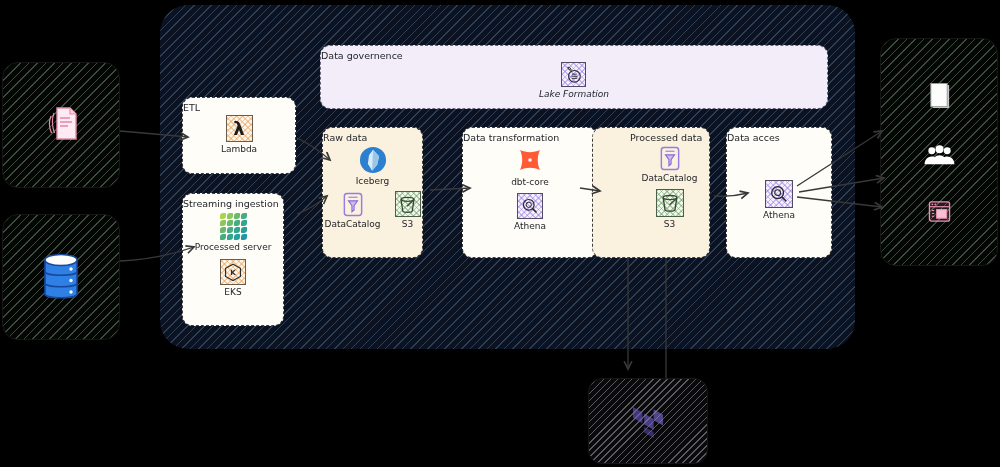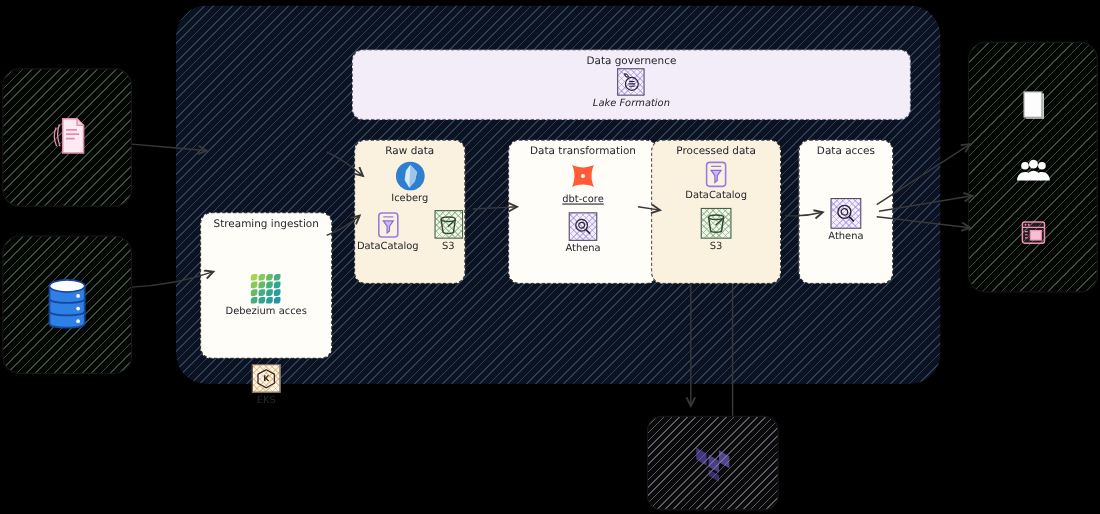--- a/index.html
+++ b/index.html
@@ -13,21 +13,21 @@
     background-color:#0b1322;box-sizing:border-box;
     background-image:repeating-linear-gradient(135deg,rgba(125,165,205,.30) 0 1px,transparent 1px 6px);}
   .hatch-gray-dark{background-color:#0a0a0c;
     background-image:repeating-linear-gradient(135deg,rgba(205,205,212,.42) 0 1px,transparent 1px 5px);}
   
   .box{position:absolute;border-radius:10px;border:1.5px dashed #3c3c3c;box-sizing:border-box;
        display:flex;flex-direction:column;align-items:center;}
   .white{background:#fffdf8;}
   .cream{background:#fbf1df;}
   .lav{background:#f2edf9;border-color:#6a6478;}
-  .title{font-size:9.5px;line-height:11px;padding-top:4px;color:#23262b;text-align:center;width:100%;}
+  .title{font-size:9.5px;line-height:11px;padding-top:4px;color:#23262b;width:100%;}
   .svc{display:flex;flex-direction:column;align-items:center;gap:2px;}
   .lbl{font-size:9px;color:#23262b;white-space:nowrap;}
   .row{display:flex;gap:14px;align-items:flex-end;}
   
   .icon-sq{display:flex;align-items:center;justify-content:center;box-sizing:border-box;}
   .hatch-orange{border:1.4px solid #6b5d4a;background-color:#fdf4e8;
     background-image:repeating-linear-gradient(45deg,rgba(235,150,70,.45) 0 1px,transparent 1px 4px),
                      repeating-linear-gradient(-45deg,rgba(235,150,70,.45) 0 1px,transparent 1px 4px);}
   .hatch-purple{border:1.4px solid #514b66;background-color:#f4effd;
     background-image:repeating-linear-gradient(45deg,rgba(150,120,225,.48) 0 1px,transparent 1px 4px),
@@ -81,43 +81,52 @@
             <line x1="9.5" y1="11" x2="15.5" y2="11" stroke="#26262e" stroke-width="1.1"></line>
             <line x1="9" y1="13.5" x2="16" y2="13.5" stroke="#26262e" stroke-width="1.1"></line>
             <line x1="9.5" y1="16" x2="15.5" y2="16" stroke="#26262e" stroke-width="1.1"></line>
             <path d="M9 6.5 Q8 2.5 4.5 2.5 Q4.8 5.8 8.2 6.3" fill="none" stroke="#26262e" stroke-width="1.1"></path>
           </svg>
         </span>
         <span class="lbl">Lake Formation</span>
       </div>
     </div>
 
-
-    <div class="box white" style="left:22px;top:188px;width:120px;height:133px;gap:36px;">
+    <div class="box white" style="left:22px;top:92px;width:114px;height:77px;">
+      <div class="title">ETL</div>
+      <div class="svc" style="margin-top:2px;">
+        <span class="icon-sq hatch-orange" style="width:27px;height:27px;">
+          <span class="lambda-glyph">λ</span>
+        </span>
+        <span class="lbl">Lambda</span>
+      </div>
+    </div>
+
+    <div class="box white" style="left:22px;top:188px;width:102px;height:133px;">
       <div class="title">Streaming ingestion</div>
       <div class="svc" style="margin-top:4px;">
         <span class="dbz-grid">
           <span style="background:#a8d44e"></span>
             <span style="background:#8cc75a"></span>
             <span style="background:#68ba6b"></span>
             <span style="background:#45ad7f"></span>
           <span style="background:#8cc75a"></span>
             <span style="background:#68ba6b"></span>
             <span style="background:#45ad7f"></span>
             <span style="background:#30a58f"></span>
           <span style="background:#68ba6b"></span>
             <span style="background:#45ad7f"></span>
             <span style="background:#30a58f"></span>
             <span style="background:#26a09b"></span>
           <span style="background:#45ad7f"></span>
             <span style="background:#30a58f"></span>
             <span style="background:#26a09b"></span>
             <span style="background:#1f97a6"></span>
         </span>
-        <span class="lbl">Debezium acces</span>
+        <span class="lbl">Processed server</span>
       </div>
       <div class="svc" style="margin-top:7px;">
         <span class="icon-sq hatch-orange" style="width:26px;height:26px;">
           <svg width="22" height="22" viewBox="0 0 28 28">
             <path d="M14 4 L23.5 9.2 V19.6 L14 24.8 L4.5 19.6 V9.2 Z" fill="none" stroke="#2b2b2b" stroke-width="1.5"></path>
             <text x="14" y="17.5" text-anchor="middle" font-size="9" font-weight="bold" fill="#2b2b2b" font-family="DejaVu Sans,sans-serif">K</text>
           </svg>
         </span>
         <span class="lbl">EKS</span>
       </div>
@@ -150,40 +159,40 @@
               <path d="M10.5 13 l6.5-6" fill="none" stroke="#2e4a30" stroke-width="1.4"></path>
             </svg>
           </span>
           <span class="lbl">S3</span>
         </div>
       </div>
     </div>
 
     <div class="box white" style="left:302px;top:122px;width:136px;height:131px;">
       <div class="title">Data transformation</div>
-      <div class="svc" style="margin-top:2px;text-decoration:underline;">
+      <div class="svc" style="margin-top:2px;">
         <svg width="30" height="30" viewBox="0 0 30 30">
           <path d="M15 1 C17.5 7.5 22.5 12.5 29 15 C22.5 17.5 17.5 22.5 15 29 C12.5 22.5 7.5 17.5 1 15 C7.5 12.5 12.5 7.5 15 1 Z" fill="#ff5c35" transform="rotate(45 15 15)"></path>
           <circle cx="15" cy="15" r="1.8" fill="#fff"></circle>
         </svg>
         <span class="lbl">dbt-core</span>
       </div>
       <div class="svc" style="margin-top:6px;">
         <span class="icon-sq hatch-purple" style="width:26px;height:26px;">
           <svg width="18" height="18" viewBox="0 0 22 22">
             <circle cx="9.5" cy="9.5" r="6.5" fill="none" stroke="#26262e" stroke-width="1.4"></circle>
             <circle cx="9.5" cy="9.5" r="3.2" fill="none" stroke="#26262e" stroke-width="1.2"></circle>
             <line x1="14.2" y1="14.2" x2="19" y2="19" stroke="#26262e" stroke-width="1.8"></line>
           </svg>
         </span>
         <span class="lbl">Athena</span>
       </div>
     </div>
 
-    <div class="box cream" style="left:432px;top:122px;width:118px;height:131px;">
+    <div class="box cream" style="left:432px;top:122px;width:118px;height:131px;padding-left:37px;">
       <div class="title">Processed data</div>
       <div class="svc" style="margin-top:3px;">
         <svg width="20" height="25" viewBox="0 0 22 27">
           <rect x="1.5" y="1.5" width="19" height="24" rx="3" fill="none" stroke="#9a7ce0" stroke-width="1.6"></rect>
           <line x1="6" y1="5.5" x2="16" y2="5.5" stroke="#9a7ce0" stroke-width="1.2"></line>
           <path d="M6 9.5 h10 l-3.8 5.2 v4.8 l-2.4 2 v-6.8 z" fill="#cdbcf0" stroke="#8a6ad6" stroke-width="1.2"></path>
         </svg>
         <span class="lbl">DataCatalog</span>
       </div>
       <div class="svc" style="margin-top:6px;">
@@ -191,21 +200,21 @@
           <svg width="20" height="20" viewBox="0 0 22 22">
             <path d="M3.5 5 l2 13.5 c0 2 11 2 11 0 l2-13.5" fill="none" stroke="#2e4a30" stroke-width="1.5"></path>
             <ellipse cx="11" cy="5" rx="7.5" ry="2.3" fill="none" stroke="#2e4a30" stroke-width="1.5"></ellipse>
             <path d="M10.5 13 l6.5-6" fill="none" stroke="#2e4a30" stroke-width="1.4"></path>
           </svg>
         </span>
         <span class="lbl">S3</span>
       </div>
     </div>
 
-    <div class="box white" style="left:566px;top:122px;width:86px;height:131px;">
+    <div class="box white" style="left:566px;top:122px;width:106px;height:131px;">
       <div class="title">Data acces</div>
       <div class="centered-fill">
         <div class="svc">
           <span class="icon-sq hatch-purple" style="width:28px;height:28px;">
             <svg width="20" height="20" viewBox="0 0 22 22">
               <circle cx="9.5" cy="9.5" r="6.5" fill="none" stroke="#26262e" stroke-width="1.4"></circle>
               <circle cx="9.5" cy="9.5" r="3.2" fill="none" stroke="#26262e" stroke-width="1.2"></circle>
               <line x1="14.2" y1="14.2" x2="19" y2="19" stroke="#26262e" stroke-width="1.8"></line>
             </svg>
           </span>

